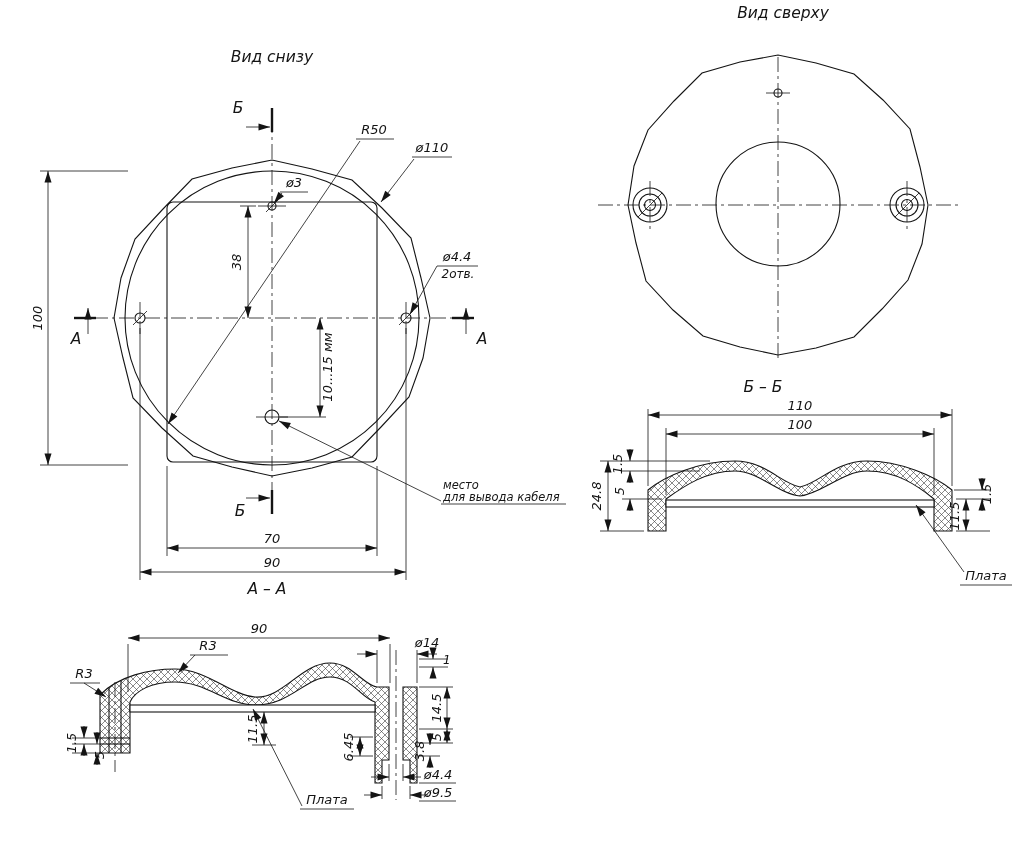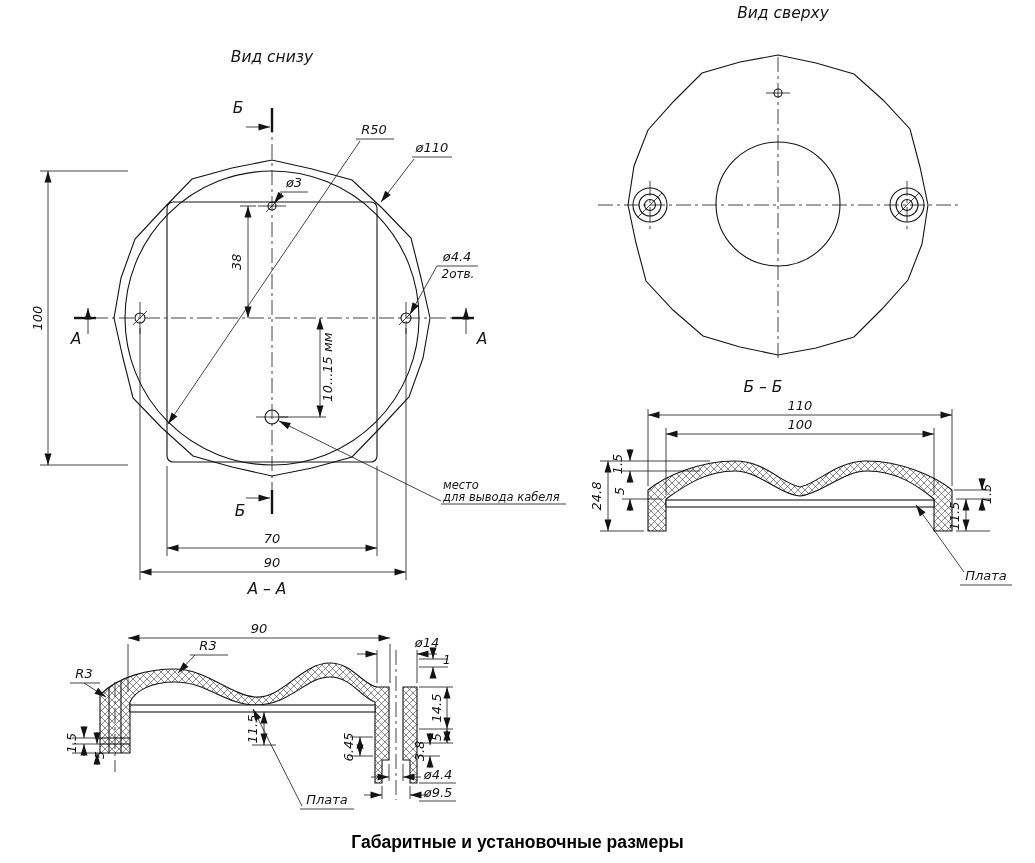--- a/index.html
+++ b/index.html
@@ -355,15 +355,14 @@
     </g>
 
     <g>
       <line class="dim" x1="302" y1="806" x2="253" y2="709" marker-end="url(#ar)"></line>
       <line class="dim" x1="300" y1="809" x2="354" y2="809"></line>
       <text x="327" y="804" text-anchor="middle">Плата</text>
     </g>
   </g>
 </svg>
 
-<div class="caption">Габаритные и установочные размеры</div>
 
 </div>
 
 </body></html>

